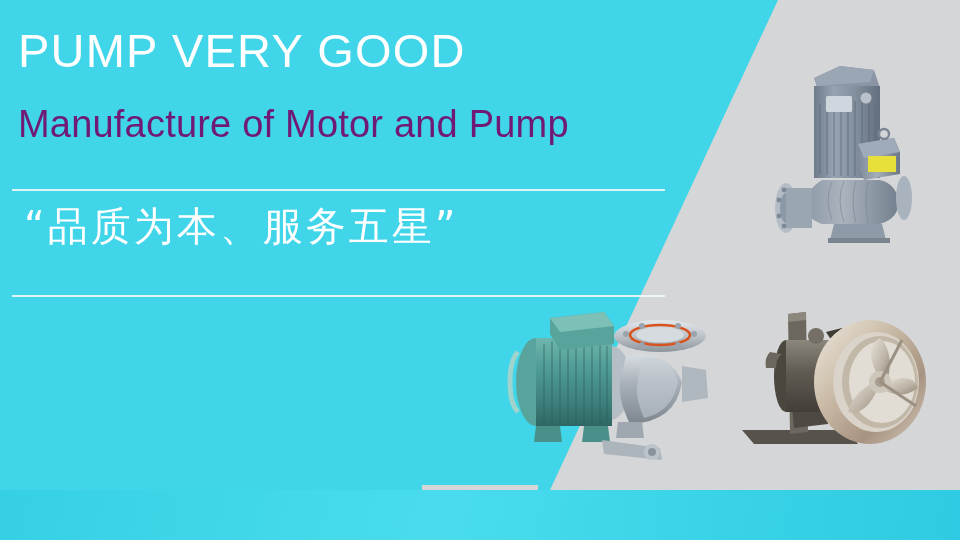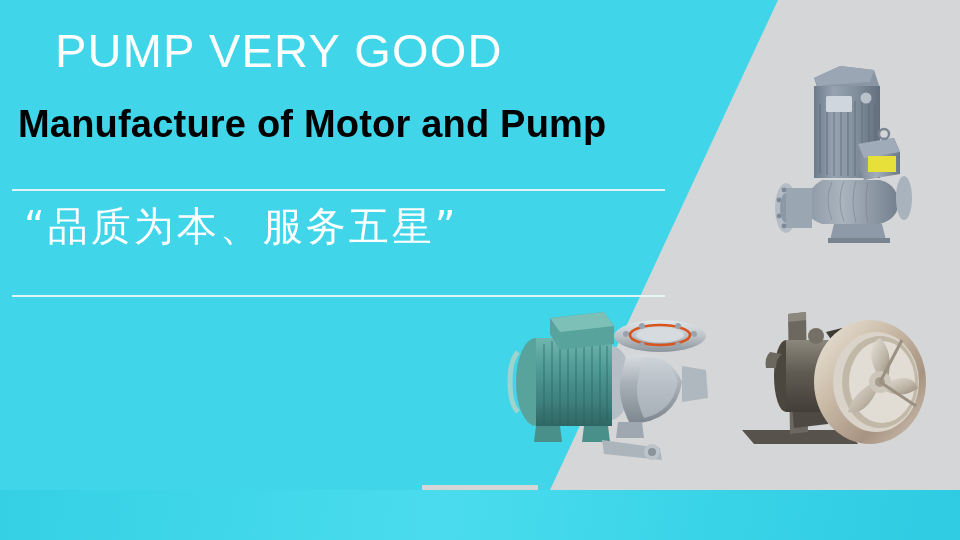--- a/index.html
+++ b/index.html
@@ -48,31 +48,30 @@
   .headline {
     position: absolute;
     left: 18px;
     top: 26px;
     font-size: 47px;
     line-height: 1.06;
     font-weight: 400;
     letter-spacing: 1.2px;
     color: #ffffff;
     white-space: nowrap;
-    margin-left: 37px;
   }
   .subhead {
     position: absolute;
     left: 18px;
     top: 105px;
     font-size: 38px;
     line-height: 1.0;
-    font-weight: 700;
+    font-weight: 400;
     letter-spacing: 0.2px;
-    color: #000000;
+    color: #701a75;
     white-space: nowrap;
   }
   .rule {
     position: absolute;
     left: 12px;
     width: 653px;
     height: 2px;
     background: #eaf7fa;
     opacity: .92;
   }

